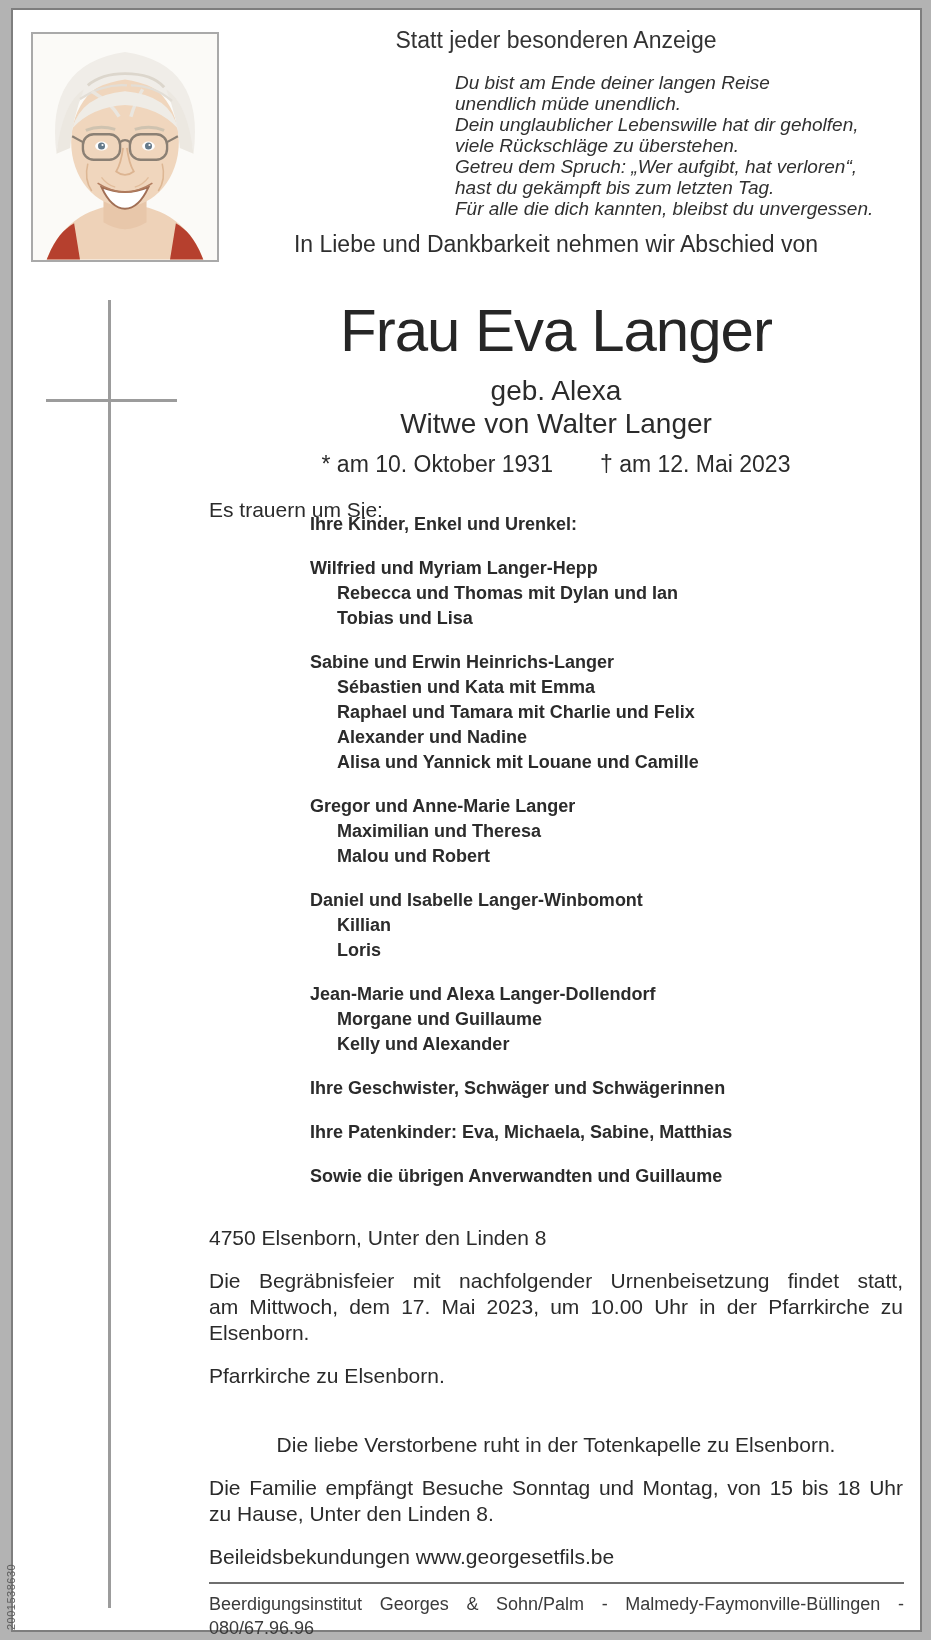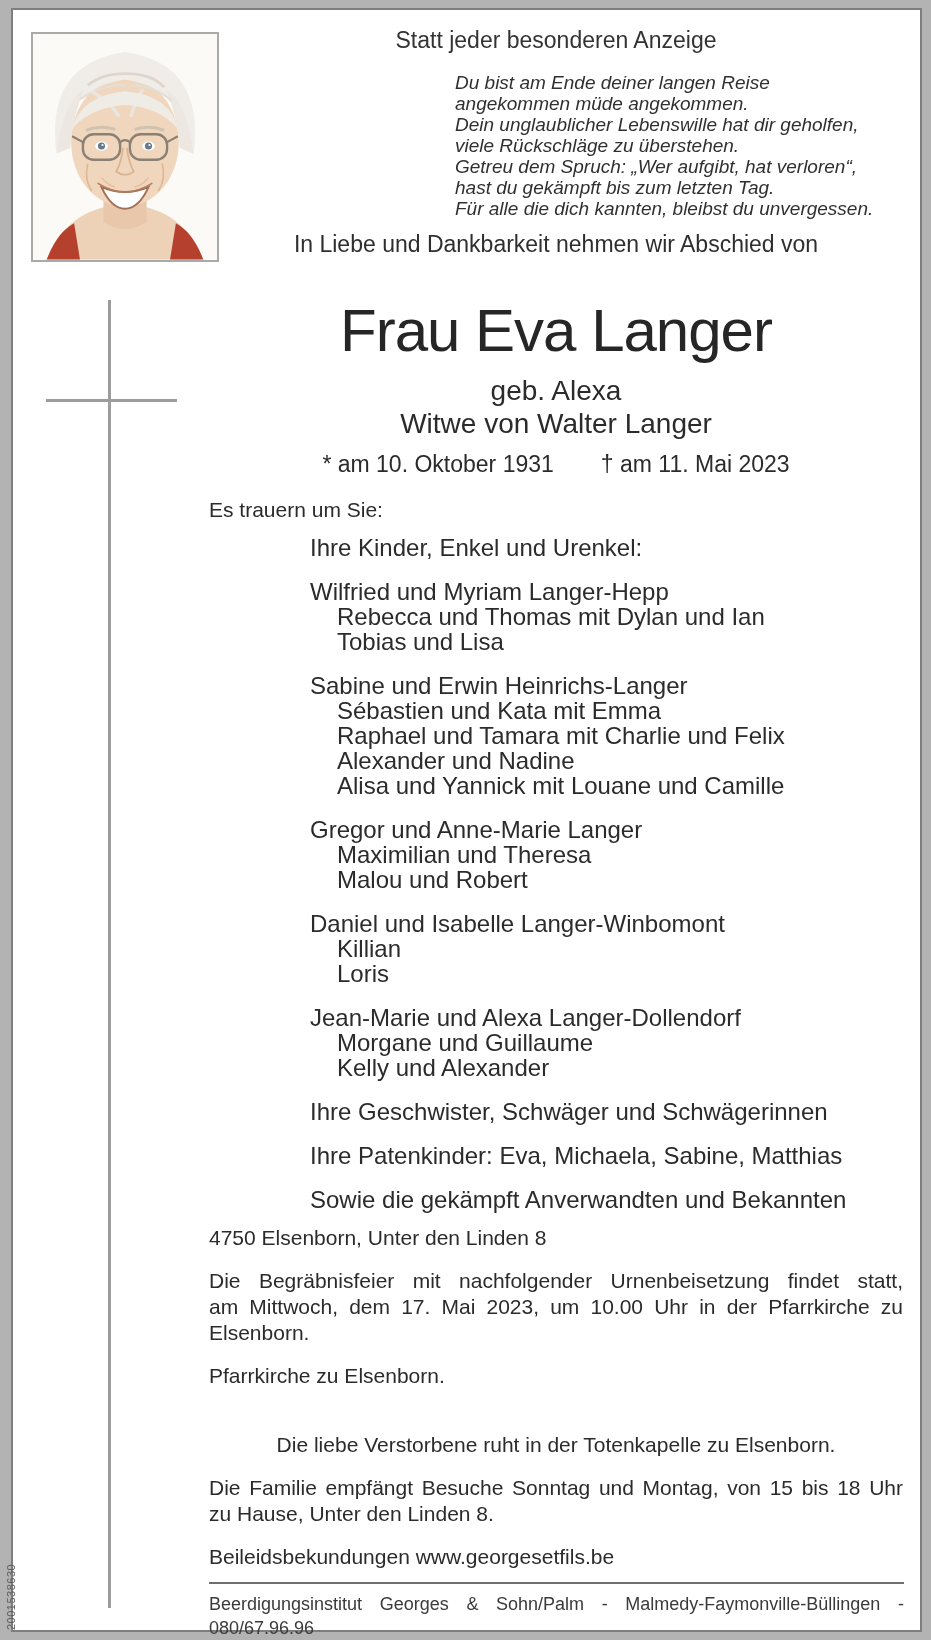--- a/index.html
+++ b/index.html
@@ -47,22 +47,22 @@
   .dates{
     position:absolute;left:209px;top:451px;width:694px;
     font-size:23px;line-height:26px;display:flex;justify-content:center;gap:47px;color:#2b2b2b;
   }
   
   .intro{
     position:absolute;left:209px;top:497px;
     font-size:21px;line-height:26px;
   }
   .list{
-    position:absolute;left:310px;top:535px;width:600px;
-    font-size:24px;line-height:25px;
+    position:absolute;left:310px;top:512px;width:600px;
+    font-size:18px;line-height:25px;font-weight:bold;
   }
   .list-head{margin-bottom:19px;}
   .group{margin-bottom:19px;}
   .gmember{padding-left:27px;}
   .other{margin-bottom:19px;}
   .address{
     position:absolute;left:209px;top:1225px;
     font-size:21px;line-height:26px;
   }
   
@@ -142,41 +142,41 @@
 
     <path d="M70,156 Q94,166 118,156 Q108,178 94,178 Q80,178 70,156 Z" fill="#ffffff" stroke="#a16f55" stroke-width="2"></path>
     <path d="M66,152 Q94,170 122,152" stroke="#b27d5f" stroke-width="1.6" fill="none"></path>
   </svg>
 </div>
 
 <div class="announcement">Statt jeder besonderen Anzeige</div>
 
 <div class="poem">
   <div>Du bist am Ende deiner langen Reise</div>
-  <div>angekommen müde angekommen.</div>
+  <div>unendlich müde unendlich.</div>
   <div>Dein unglaublicher Lebenswille hat dir geholfen,</div>
   <div>viele Rückschläge zu überstehen.</div>
   <div>Getreu dem Spruch: „Wer aufgibt, hat verloren“,</div>
   <div>hast du gekämpft bis zum letzten Tag.</div>
   <div>Für alle die dich kannten, bleibst du unvergessen.</div>
 </div>
 
 <div class="farewell">In Liebe und Dankbarkeit nehmen wir Abschied von</div>
 
 <div class="cross-v"></div>
 <div class="cross-h"></div>
 
 <div class="name">Frau Eva Langer</div>
 <div class="subnames">
   <div>geb. Alexa</div>
   <div>Witwe von Walter Langer</div>
 </div>
 <div class="dates">
   <span>* am 10. Oktober 1931</span>
-  <span>† am 11. Mai 2023</span>
+  <span>† am 12. Mai 2023</span>
 </div>
 
 <div class="intro">Es trauern um Sie:</div>
 
 <div class="list">
   <div class="list-head">Ihre Kinder, Enkel und Urenkel:</div>
 
   <div class="group">
     <div>Wilfried und Myriam Langer-Hepp</div>
     <div class="gmember">Rebecca und Thomas mit Dylan und Ian</div>
@@ -204,21 +204,21 @@
   </div>
 
   <div class="group">
     <div>Jean-Marie und Alexa Langer-Dollendorf</div>
     <div class="gmember">Morgane und Guillaume</div>
     <div class="gmember">Kelly und Alexander</div>
   </div>
 
   <div class="other">Ihre Geschwister, Schwäger und Schwägerinnen</div>
   <div class="other">Ihre Patenkinder: Eva, Michaela, Sabine, Matthias</div>
-  <div class="other">Sowie die gekämpft Anverwandten und Bekannten</div>
+  <div class="other">Sowie die übrigen Anverwandten und Guillaume</div>
 </div>
 
 <div class="address">4750 Elsenborn, Unter den Linden 8</div>
 
 <div class="para p-funeral">
   <div class="jline">Die Begräbnisfeier mit nachfolgender Urnenbeisetzung findet statt,</div>
   <div class="jline">am Mittwoch, dem 17. Mai 2023, um 10.00 Uhr in der Pfarrkirche zu</div>
   <div>Elsenborn.</div>
 </div>
 

